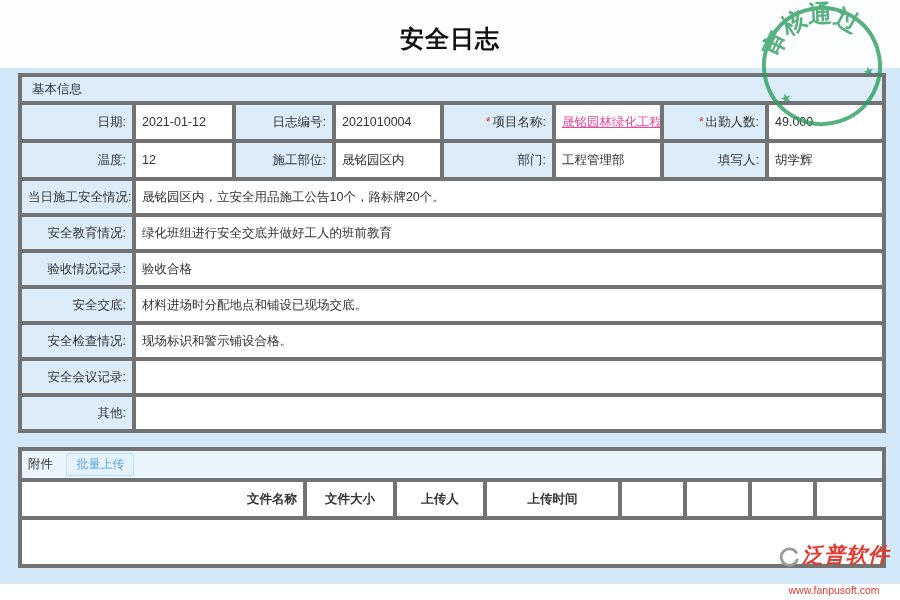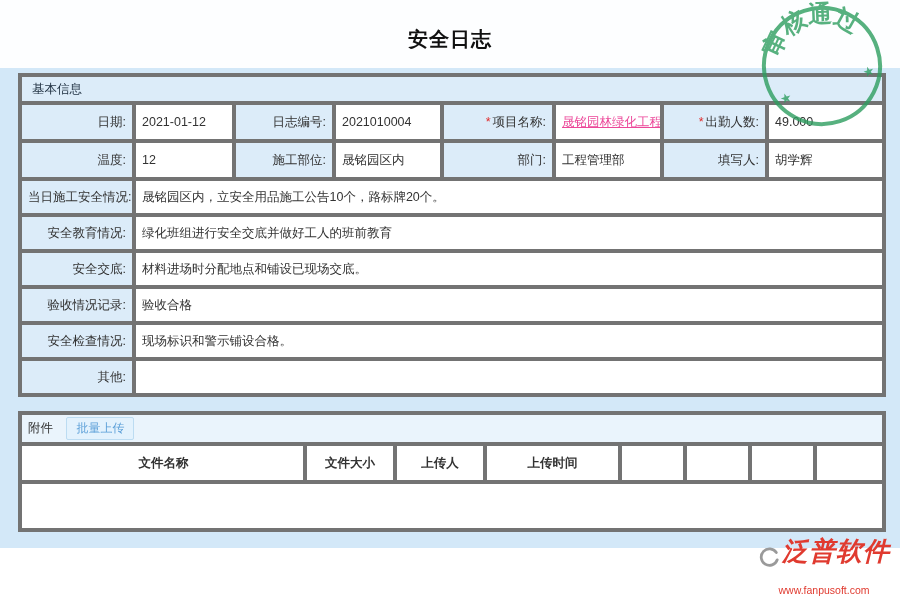--- a/index.html
+++ b/index.html
@@ -7,50 +7,50 @@
   body {
     font-family:"Liberation Sans","DejaVu Sans",sans-serif;
     background:#ffffff;
     position:relative;
     overflow:hidden;
   }
   .page-header{
     height:68px; background:#fdfeff;
     display:flex; align-items:center; justify-content:center;
   }
-  .page-title{ font-size:20px; font-weight:bold; color:#111; padding-top:10px; letter-spacing:1px;}
+  .page-title{ font-size:24px; font-weight:bold; color:#111; padding-top:10px; letter-spacing:1px;}
   .main{ background:#d3e8f8; padding:5px 18px 16px 18px; }
   table{ border-collapse:collapse; width:864px; table-layout:fixed; background:#fff; }
   td{ border:4px solid #737373; font-size:12.5px; color:#333; padding:2px 6px; overflow:hidden; white-space:nowrap; }
   tr.sec td{ background:#dcecf9; height:28px; padding-left:10px; color:#223344; }
   td.lbl{ background:#dcecf9; text-align:right; }
   td.val{ background:#fff; text-align:left; }
   tr.grid td{ height:38px; }
   tr.long td{ height:36px; }
   .req{ color:#e02b2b; margin-right:2px; }
   a.lnk{ color:#ec4899; text-decoration:underline; cursor:pointer; }
   .gap{ height:14px; }
   tr.attach-sec td{ background:#eaf4fc; height:30px; }
   .attach-label{ font-size:12.5px; color:#333; margin-right:10px; }
   .upload-btn{
     display:inline-block; background:#e3f2fd; border:1px solid #bcdcf2;
     color:#5b9fd8; font-size:12px; padding:2px 9px; border-radius:2px; cursor:pointer;
   }
   tr.attach-head td{ height:38px; font-weight:600; color:#333; text-align:center; background:#fff; }
-  tr.attach-head td.first{ text-align:center; padding-left:8px; }
+  tr.attach-head td.first{ text-align:right; padding-left:8px; }
   tr.attach-empty td{ height:48px; background:#fff; }
   
   .stamp{
     position:absolute; top:2px; right:14px; width:128px; height:128px;
     transform:rotate(-18deg); opacity:.8; z-index:5; pointer-events:none;
   }
   
   .logo{ position:absolute; right:10px; bottom:4px; z-index:6; text-align:center; }
   .logo-row{ display:flex; align-items:flex-end; justify-content:flex-end; gap:2px; }
-  .logo-name{ font-size:26px; font-weight:bold; color:#e03a2f; font-style:italic; letter-spacing:1px; }
+  .logo-name{ font-size:21px; font-weight:bold; color:#e03a2f; font-style:italic; letter-spacing:1px; }
   .logo-url{ font-size:10.5px; color:#e03a2f; margin-top:15px; }
 </style>
 </head>
 <body>
 
 <div class="page-header">
   <div class="page-title">安全日志</div>
 </div>
 
 <div class="main">
@@ -92,30 +92,34 @@
     </tr>
     <tr class="long">
       <td class="lbl">当日施工安全情况:</td>
       <td class="val" colspan="7">晟铭园区内，立安全用品施工公告10个，路标牌20个。</td>
     </tr>
     <tr class="long">
       <td class="lbl">安全教育情况:</td>
       <td class="val" colspan="7">绿化班组进行安全交底并做好工人的班前教育</td>
     </tr>
     <tr class="long">
+      <td class="lbl">验收情况记录:</td>
+      <td class="val" colspan="7">验收合格</td>
+    </tr>
+    <tr class="long">
       <td class="lbl">安全交底:</td>
       <td class="val" colspan="7">材料进场时分配地点和铺设已现场交底。</td>
     </tr>
     <tr class="long">
-      <td class="lbl">验收情况记录:</td>
-      <td class="val" colspan="7">验收合格</td>
+      <td class="lbl">安全检查情况:</td>
+      <td class="val" colspan="7">现场标识和警示铺设合格。</td>
     </tr>
     <tr class="long">
-      <td class="lbl">安全检查情况:</td>
-      <td class="val" colspan="7">现场标识和警示铺设合格。</td>
+      <td class="lbl">安全会议记录:</td>
+      <td class="val" colspan="7"></td>
     </tr>
     <tr class="long">
       <td class="lbl">其他:</td>
       <td class="val" colspan="7"></td>
     </tr>
   </tbody>
     </table>
 
   <div class="gap"></div>
 

